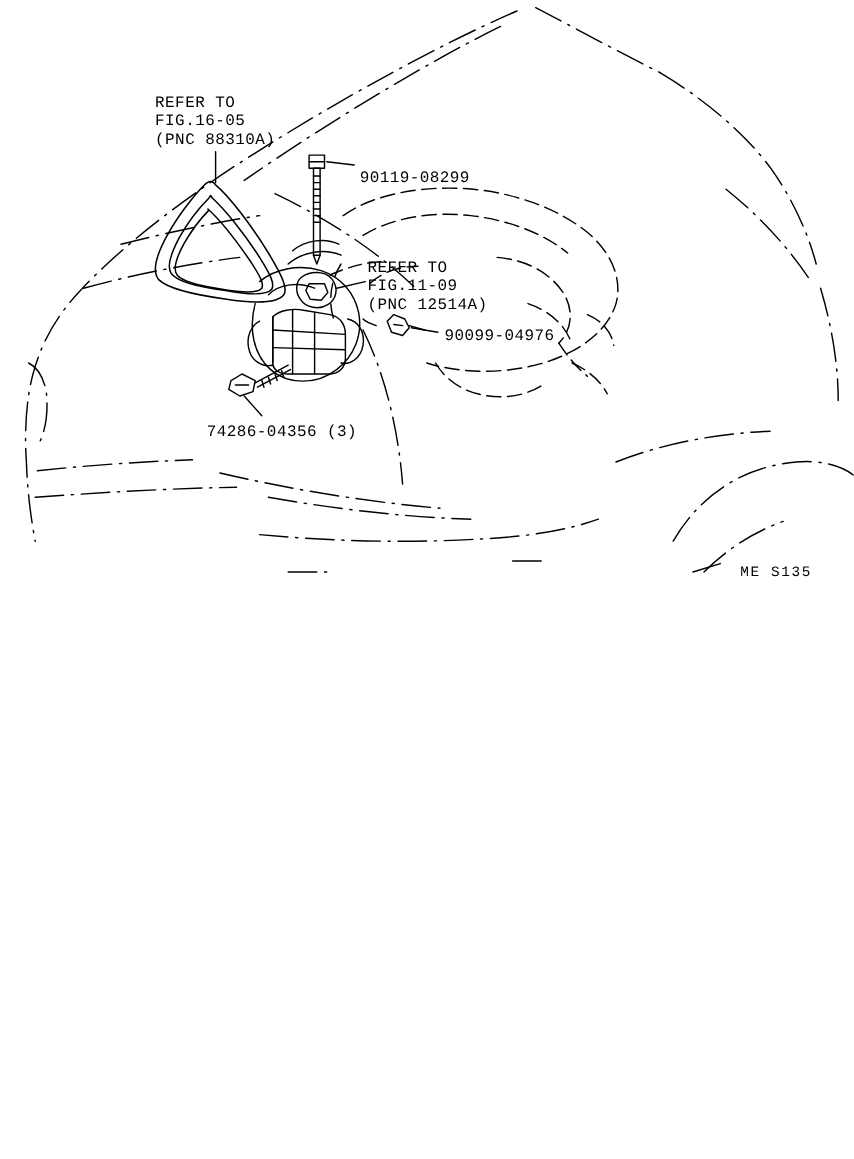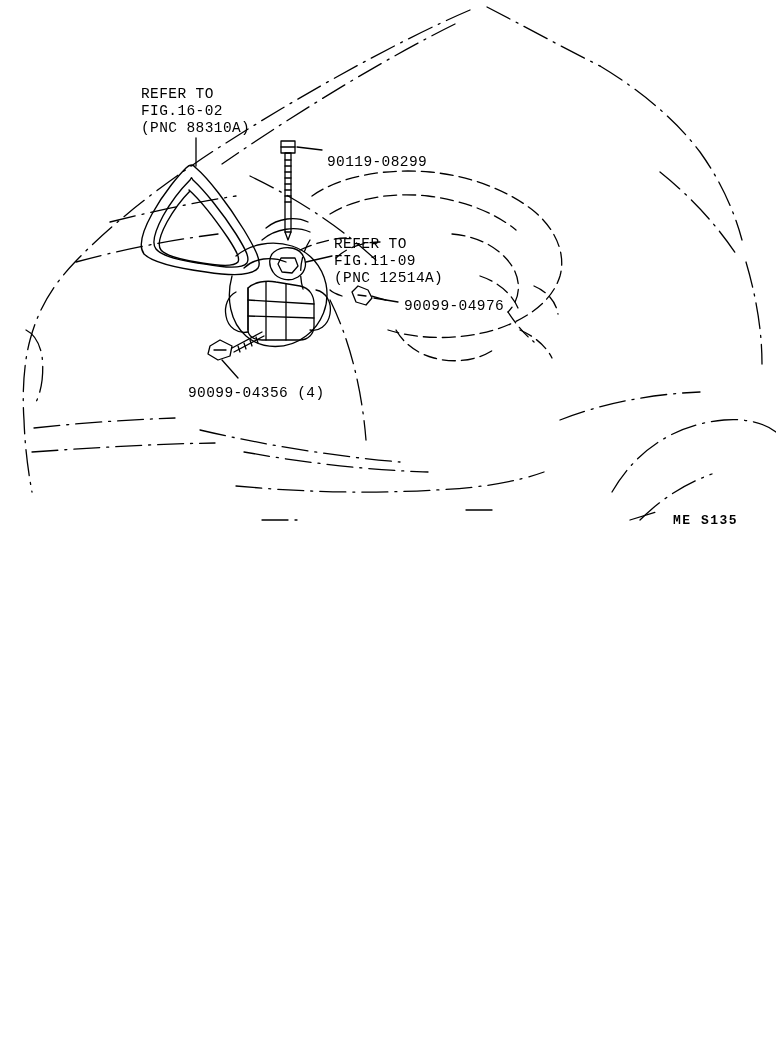--- a/index.html
+++ b/index.html
@@ -31,21 +31,20 @@
     font-family: "Liberation Mono", monospace;
     font-size: 14.5px;
     letter-spacing: 0.4px;
     color: #000000;
     white-space: pre;
     line-height: 17px;
   }
   .label.small {
     font-size: 13px;
     letter-spacing: 1.5px;
-    font-weight: bold;
   }
 </style>
 </head>
 <body>
 
 <div id="diagram-root">
 
   <svg class="line-art" viewBox="0 0 776 1054" xmlns="http://www.w3.org/2000/svg">
     <g fill="none" stroke="#000000" stroke-width="1.3" stroke-linecap="round" stroke-linejoin="round">
 
@@ -180,25 +179,25 @@
         <path d="M398 302 L 374 298"></path>
 
         <path d="M238 378 L 222 360"></path>
 
         <path d="M300 250 C 318 242, 334 238, 348 238" stroke-dasharray="12,6"></path>
       </g>
 
     </g>
   </svg>
 
-  <div class="label" style="left:141px; top:86px;"><span>REFER TO</span><br><span>FIG.16-02</span><br><span>(PNC 88310A)</span></div>
+  <div class="label" style="left:141px; top:86px;"><span>REFER TO</span><br><span>FIG.16-05</span><br><span>(PNC 88310A)</span></div>
 
   <div class="label" style="left:327px; top:144px;margin-top:10px;"><span>90119-08299</span></div>
 
   <div class="label" style="left:334px; top:236px;"><span>REFER TO</span><br><span>FIG.11-09</span><br><span>(PNC 12514A)</span></div>
 
   <div class="label" style="left:404px; top:298px;"><span>90099-04976</span></div>
 
-  <div class="label" style="left:188px; top:385px;"><span>90099-04356 (4)</span></div>
+  <div class="label" style="left:188px; top:385px;"><span>74286-04356 (3)</span></div>
 
   <div class="label small" style="left:673px; top:512px;">ME S135</div>
 
 </div>
 
 </body></html>

